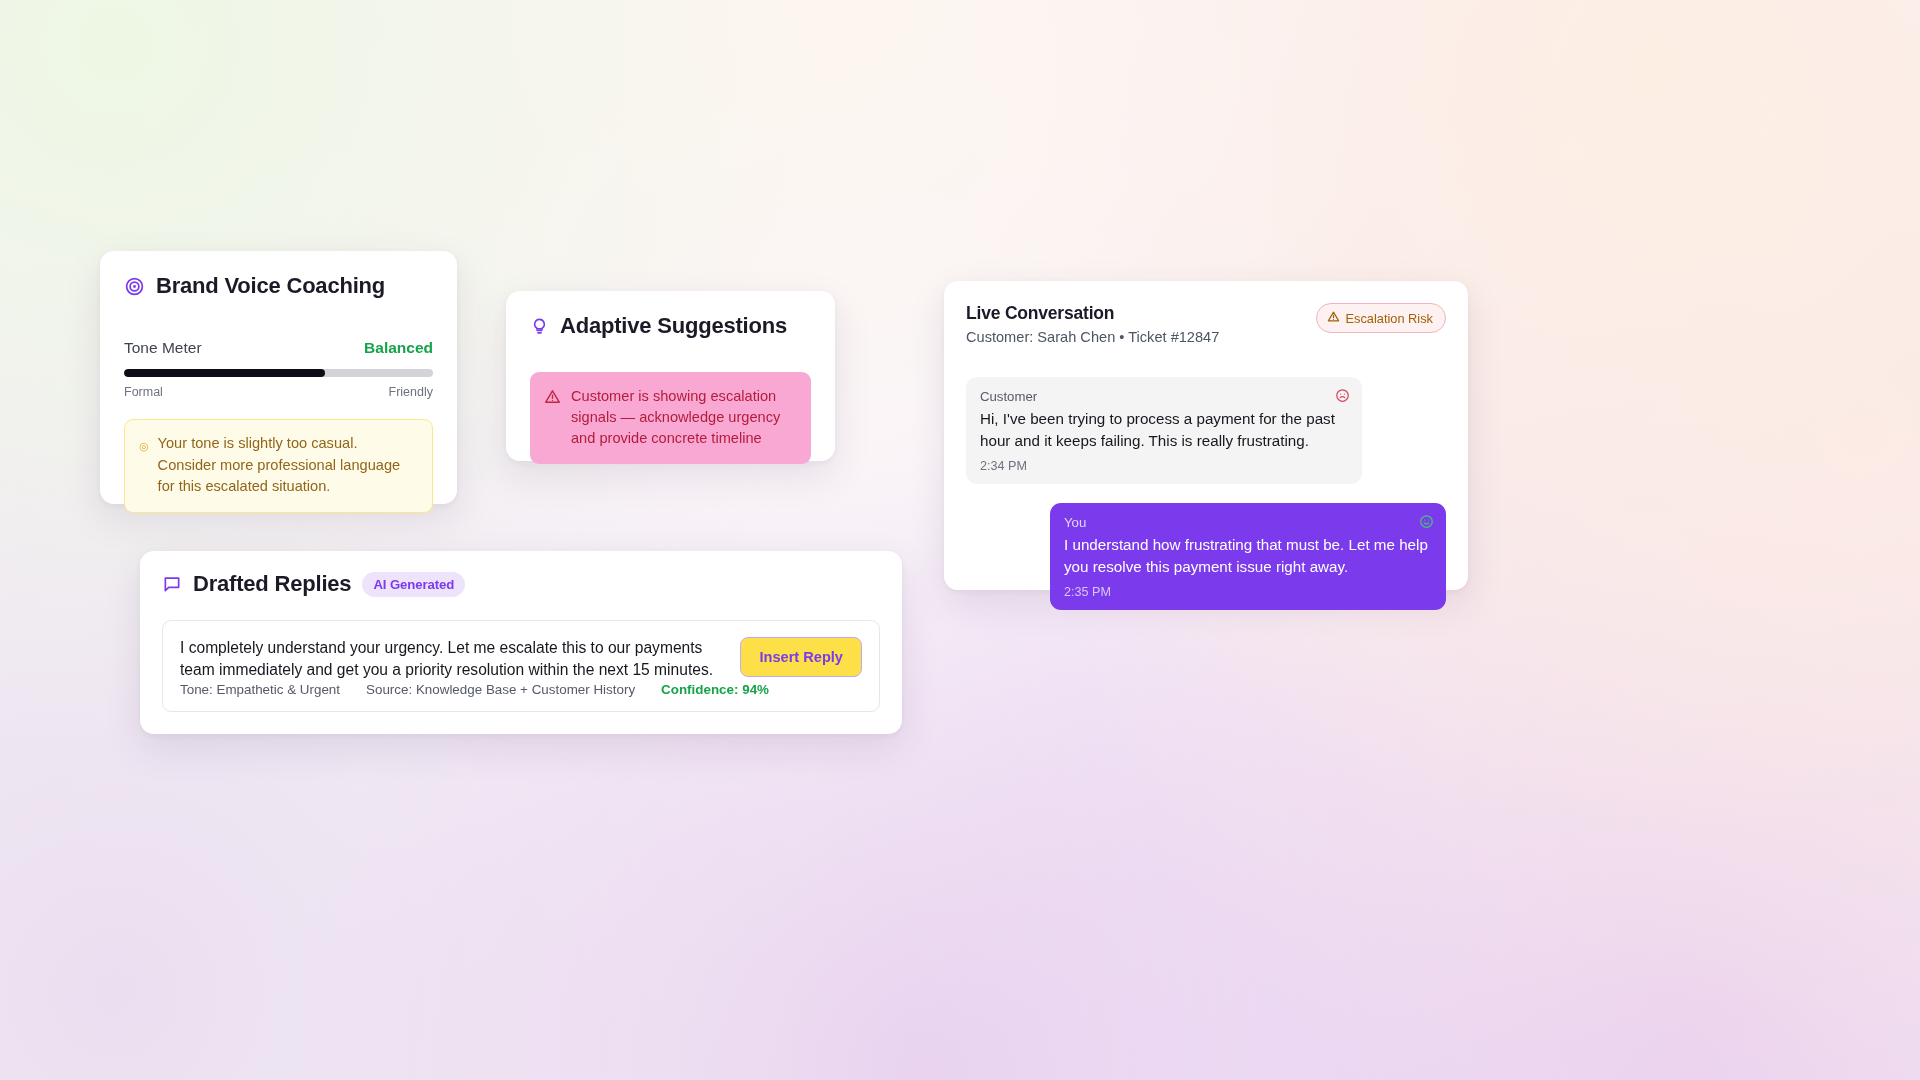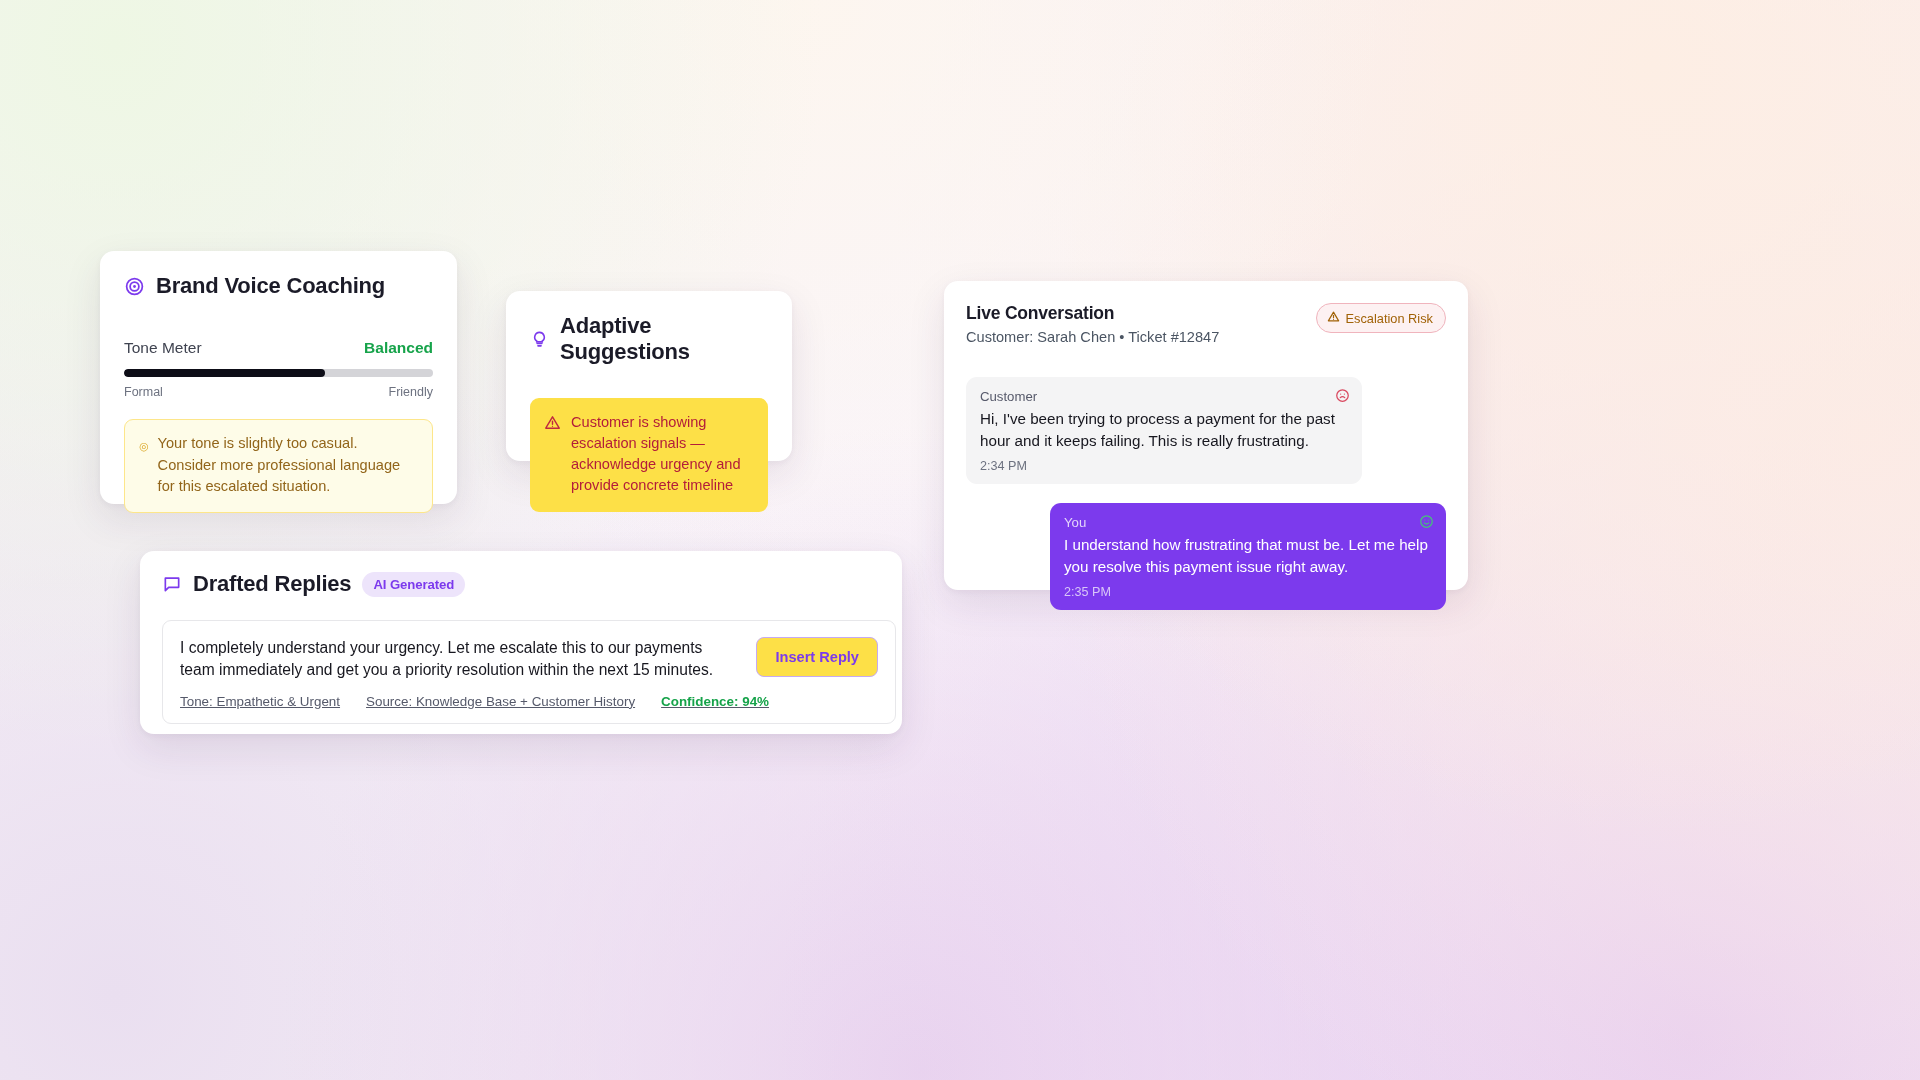--- a/index.html
+++ b/index.html
@@ -66,26 +66,26 @@
     border: 1px solid #fde68a;
     border-radius: 9px;
     padding: 13px 14px 14px 14px;
     display: flex; gap: 9px; align-items: flex-start;
   }
   .advisory-dot { color: #d9a520; font-size: 11px; line-height: 1.1; margin-top: 7px; }
   .advisory-text { font-size: 14.6px; line-height: 1.48; color: #92651a; }
 
   
   #adaptive-card {
-    left: 506px; top: 291px; width: 286px; height: 170px;
+    left: 506px; top: 291px; width: 329px; height: 170px;
     padding: 22px 24px 0 24px;
   }
   .alert {
     margin-top: 33px;
-    background: #fde047;
+    background: #f9a8d4;
     border-radius: 9px;
     padding: 14px 16px 15px 14px;
     display: flex; gap: 10px; align-items: flex-start;
   }
   .alert-text { font-size: 14.6px; line-height: 1.45; color: #b31d3a; }
   .alert-icon { color: #c0283f; flex: none; margin-top: 2px; }
 
   
   #live-card {
     left: 944px; top: 281px; width: 524px; height: 309px;
@@ -114,21 +114,21 @@
   .msg-you .msg-role { color: #e3d4fb; }
   .msg-body { font-size: 15.2px; line-height: 1.44; color: #17171f; }
   .msg-you .msg-body { color: #ffffff; }
   .msg-time { font-size: 12.6px; color: #6d7280; margin-top: 7px; }
   .msg-you .msg-time { color: #d9c6f8; }
   .msg-face { position: absolute; right: 12px; top: 11px; }
 
   
   #drafted-card {
     left: 140px; top: 551px; width: 762px; height: 183px;
-    padding: 20px 6px 0 22px;
+    padding: 20px 22px 0 22px;
   }
   .badge-ai {
     background: #ede4fb; color: #7c3aed;
     border-radius: 14px; padding: 5px 11px;
     font-size: 13.2px; font-weight: bold; letter-spacing: -0.1px;
   }
   .draft-box {
     margin-top: 23px;
     border: 1px solid #e7e7ea;
     border-radius: 9px;
@@ -144,22 +144,22 @@
     background: #fde047;
     color: #7c3aed;
     font-family: "Liberation Sans", sans-serif;
     font-size: 14.6px; font-weight: bold;
     border-radius: 8px;
     padding: 11px 18px;
     cursor: pointer;
     white-space: nowrap;
   }
   .draft-meta {
-    display: flex; gap: 26px; margin-top: 12px;
-    font-size: 13.4px; color: #55596a; text-decoration: underline;
+    display: flex; gap: 26px; margin-top: 0;
+    font-size: 13.4px; color: #55596a;
   }
   .meta-confidence { color: #16a34a; font-weight: bold; }
 </style>
 </head>
 <body>
 
 <div class="stage">
 
   <div class="card" id="brand-voice-card">
     <div class="card-head">

